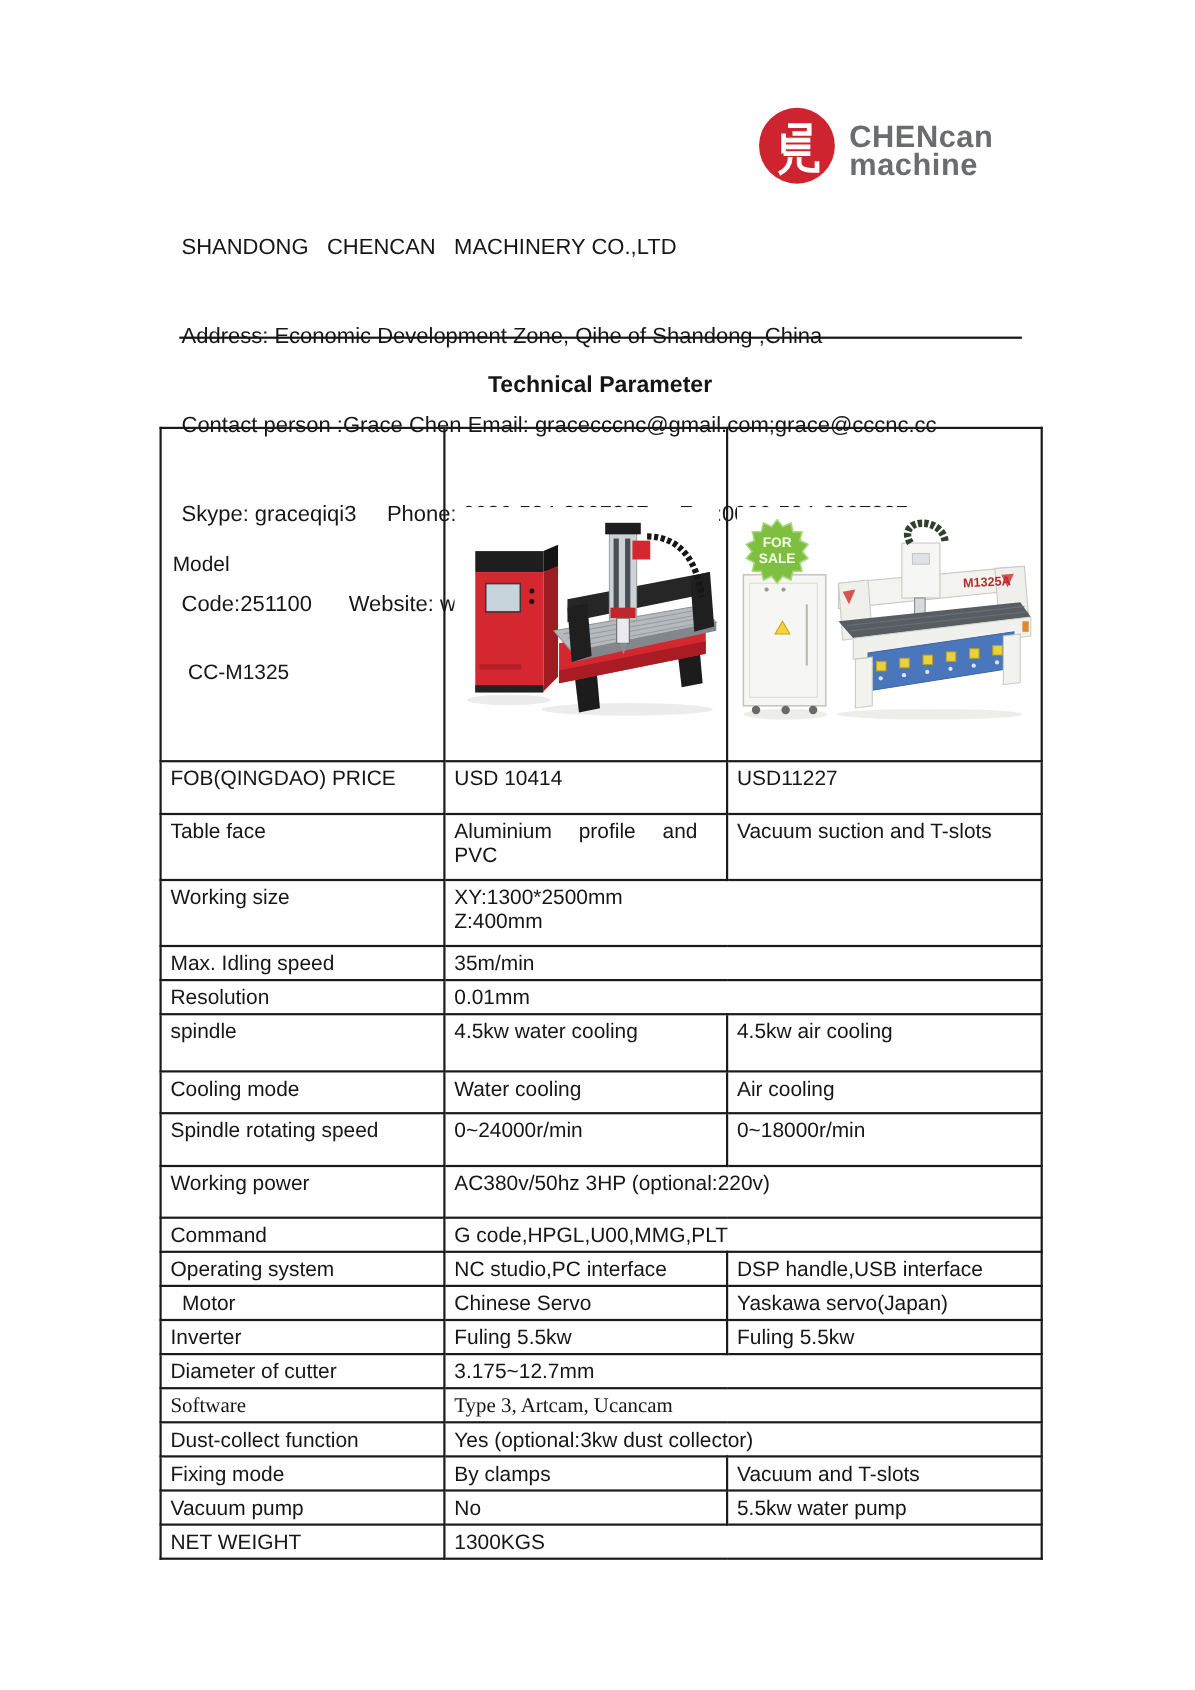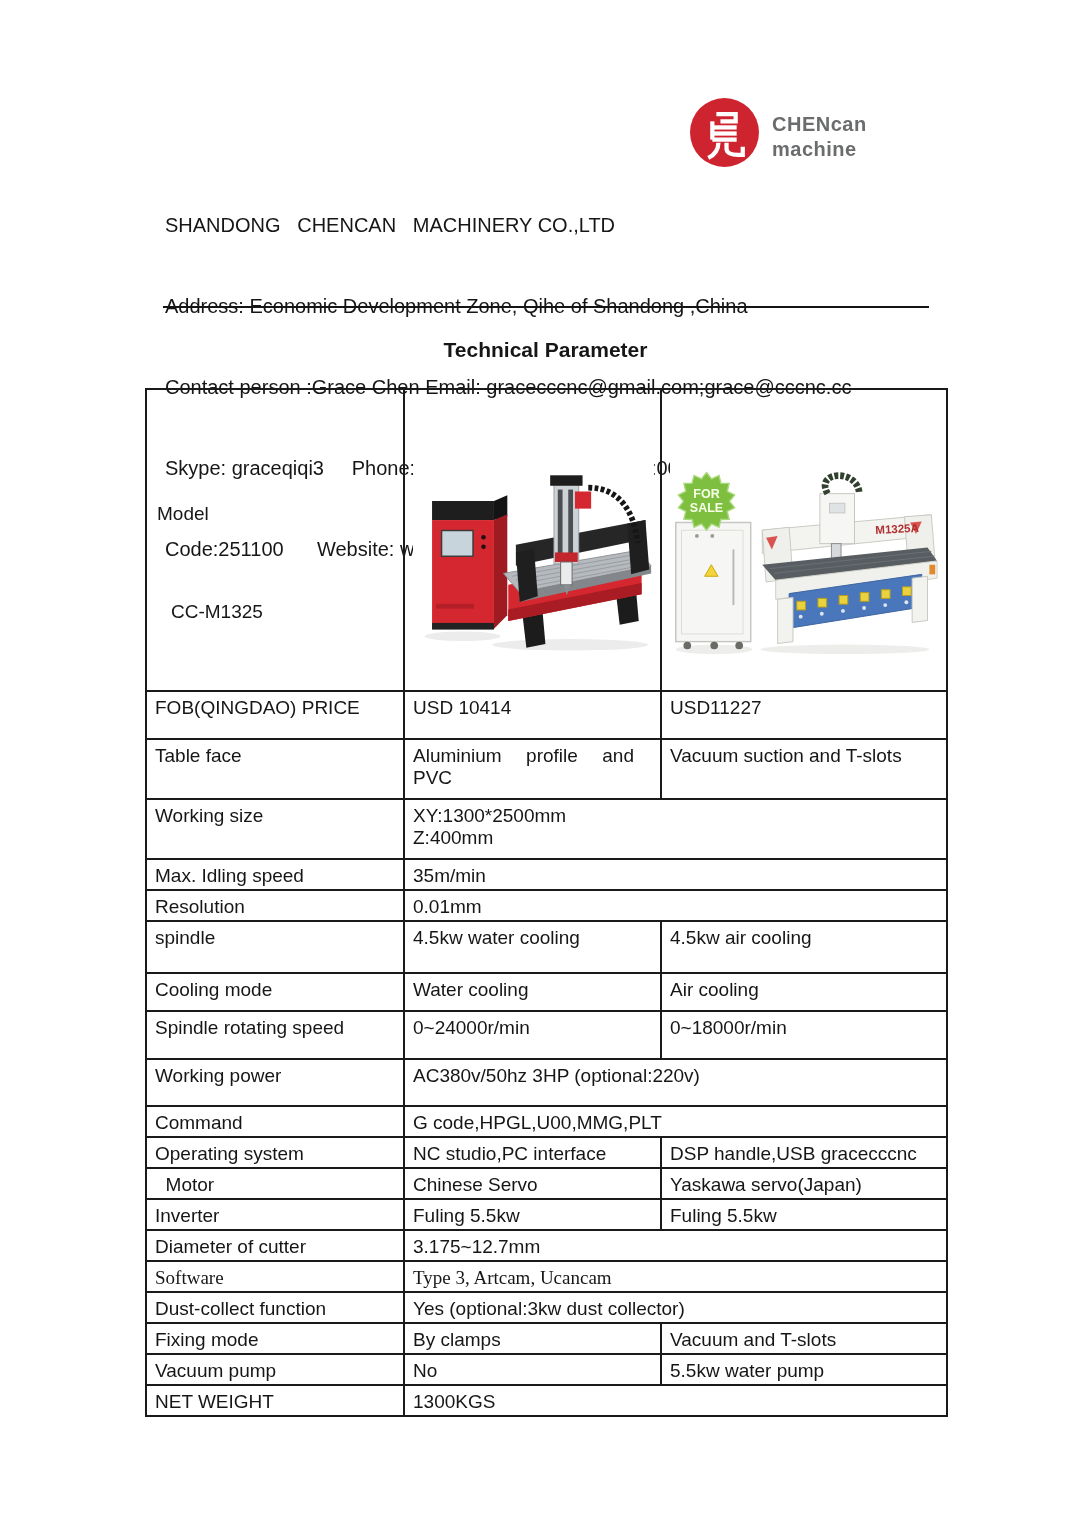--- a/index.html
+++ b/index.html
@@ -2,21 +2,21 @@
 <html><head>
 <meta charset="utf-8">
 <style>
   * { margin:0; padding:0; box-sizing:border-box; }
   body { background:#ffffff; font-family:"Liberation Sans", sans-serif; color:#161616; }
   .page { position:relative; width:1086px; height:1536px; background:#fff; overflow:hidden; }
 
   
   .logo { position:absolute; left:689px; top:97px; display:flex; align-items:center; }
   .logo-circle { width:71px; height:71px; }
-  .logo-text { margin-left:12px; color:#6b6c6e; font-weight:bold; font-size:20px; line-height:25px; letter-spacing:.5px; margin-top:8px; }
+  .logo-text { margin-left:12px; color:#6b6c6e; font-weight:bold; font-size:28px; line-height:25px; letter-spacing:.5px; margin-top:8px; }
 
   
   .header-block { position:absolute; left:165px; top:158px; font-size:20px; line-height:27px; white-space:pre-wrap; }
   .rule { position:absolute; left:163px; top:306px; width:766px; border-top:2px solid #151515; }
 
   .page-title { position:absolute; left:145px; top:338px; width:801px; text-align:center; font-weight:bold; font-size:21px; }
 
   
   table.spec { position:absolute; left:145px; top:388px; width:801px; border-collapse:collapse; table-layout:fixed; font-size:19px; }
   table.spec td { border:2px solid #1a1a1a; vertical-align:top; padding:5px 6px 2px 8px; white-space:pre-wrap; overflow:hidden; }
@@ -252,21 +252,21 @@
           <td class="lbl">Working power</td>
           <td class="val" colspan="2">AC380v/50hz 3HP (optional:220v)</td>
         </tr>
         <tr>
           <td class="lbl">Command</td>
           <td class="val" colspan="2">G code,HPGL,U00,MMG,PLT</td>
         </tr>
         <tr>
           <td class="lbl">Operating system</td>
           <td class="val">NC studio,PC interface</td>
-          <td class="val">DSP handle,USB gracecccnc</td>
+          <td class="val">DSP handle,USB interface</td>
         </tr>
         <tr>
           <td class="lbl">  Motor</td>
           <td class="val">Chinese Servo</td>
           <td class="val">Yaskawa servo(Japan)</td>
         </tr>
         <tr>
           <td class="lbl">Inverter</td>
           <td class="val">Fuling 5.5kw</td>
           <td class="val">Fuling 5.5kw</td>

